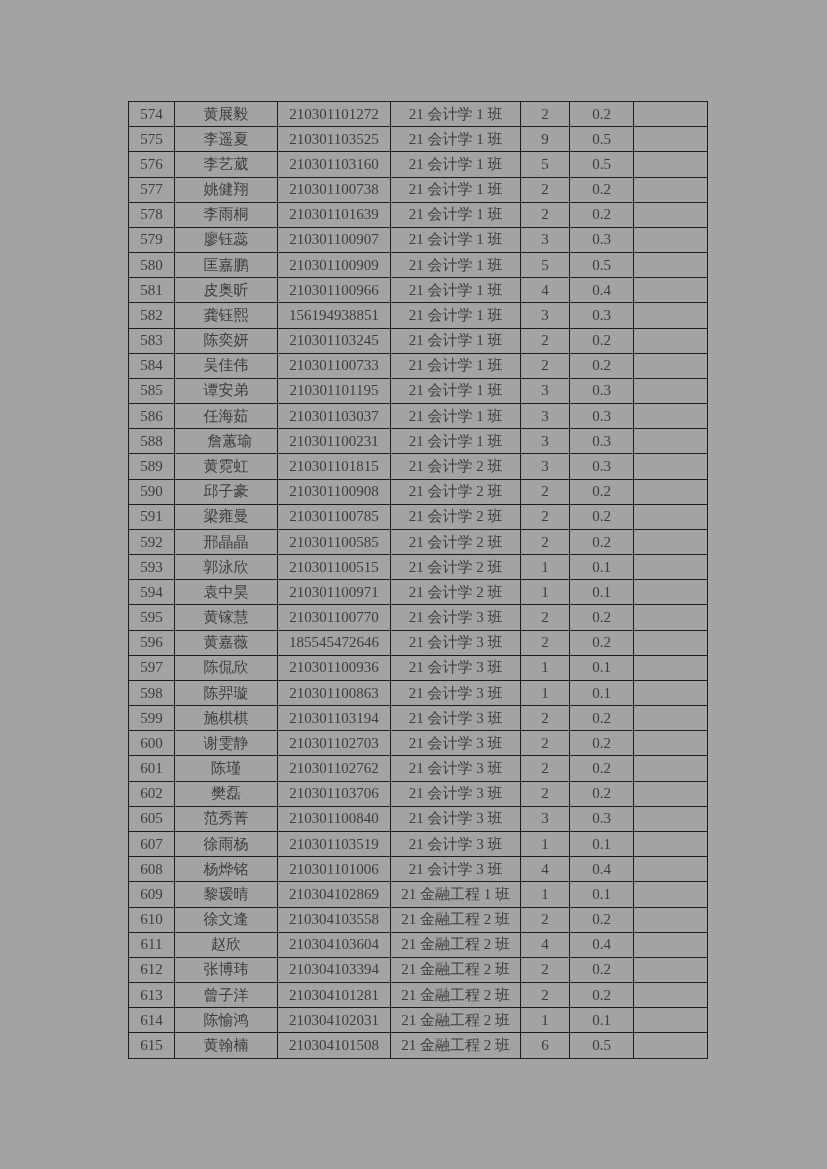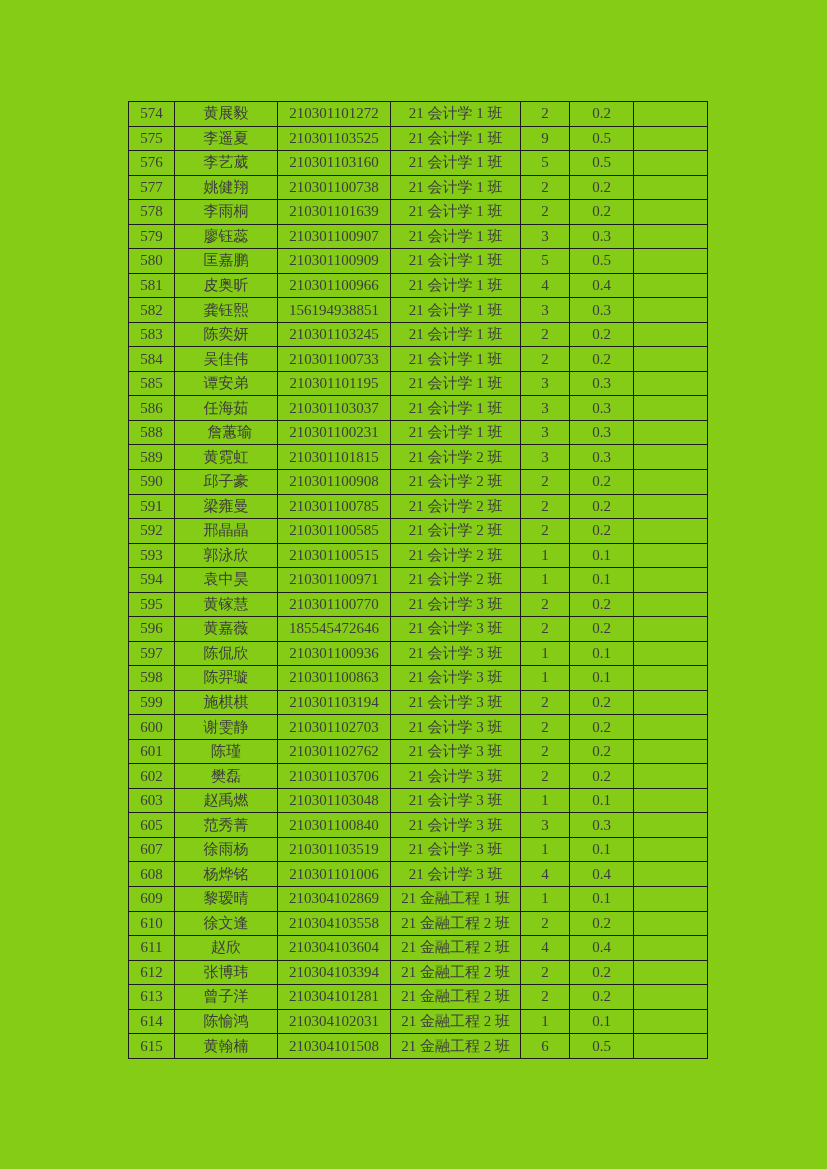--- a/index.html
+++ b/index.html
@@ -4,21 +4,21 @@
   <style>
     html, body {
       margin: 0;
       padding: 0;
       background: #ffffff;
     }
     .page {
       position: relative;
       width: 827px;
       height: 1169px;
-      background: #84cc16;
+      background: #a3a3a3;
       overflow: hidden;
       font-family: "Liberation Serif", "DejaVu Serif", serif;
     }
     table.roster {
       position: absolute;
       left: 128px;
       top: 101px;
       width: 579px;
       height: 958px;
       border-collapse: collapse;
@@ -305,29 +305,20 @@
         <tr>
           <td>602</td>
           <td>樊磊</td>
           <td>210301103706</td>
           <td>21 会计学 3 班</td>
           <td>2</td>
           <td>0.2</td>
           <td></td>
         </tr>
         <tr>
-          <td>603</td>
-          <td>赵禹燃</td>
-          <td>210301103048</td>
-          <td>21 会计学 3 班</td>
-          <td>1</td>
-          <td>0.1</td>
-          <td></td>
-        </tr>
-        <tr>
           <td>605</td>
           <td>范秀菁</td>
           <td>210301100840</td>
           <td>21 会计学 3 班</td>
           <td>3</td>
           <td>0.3</td>
           <td></td>
         </tr>
         <tr>
           <td>607</td>

